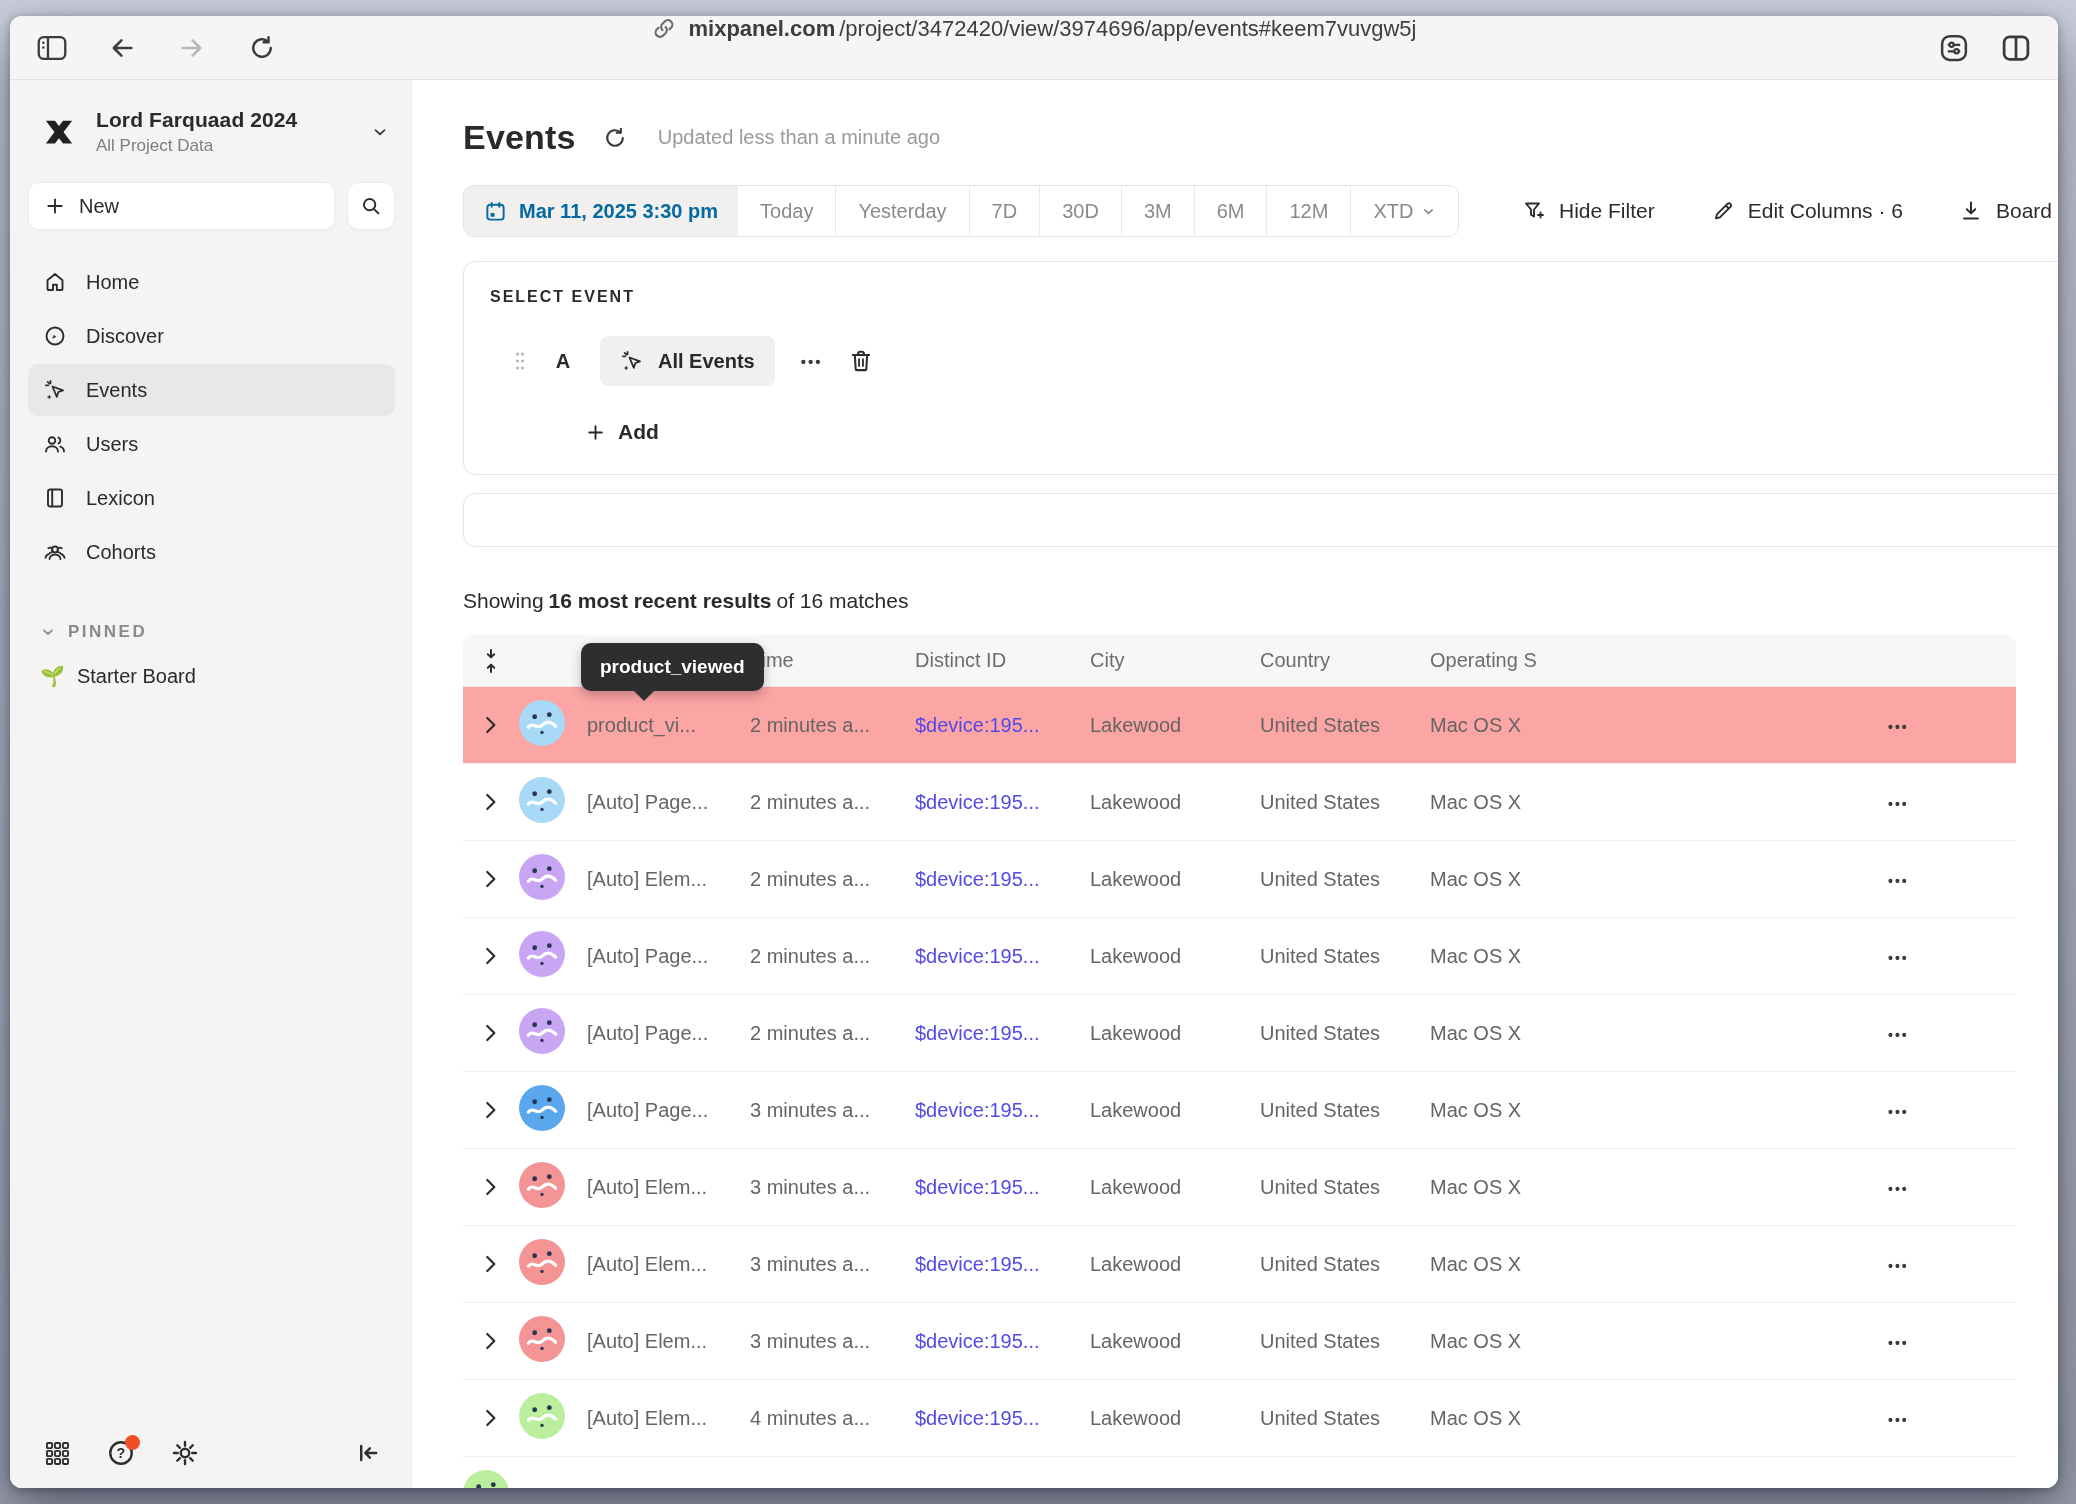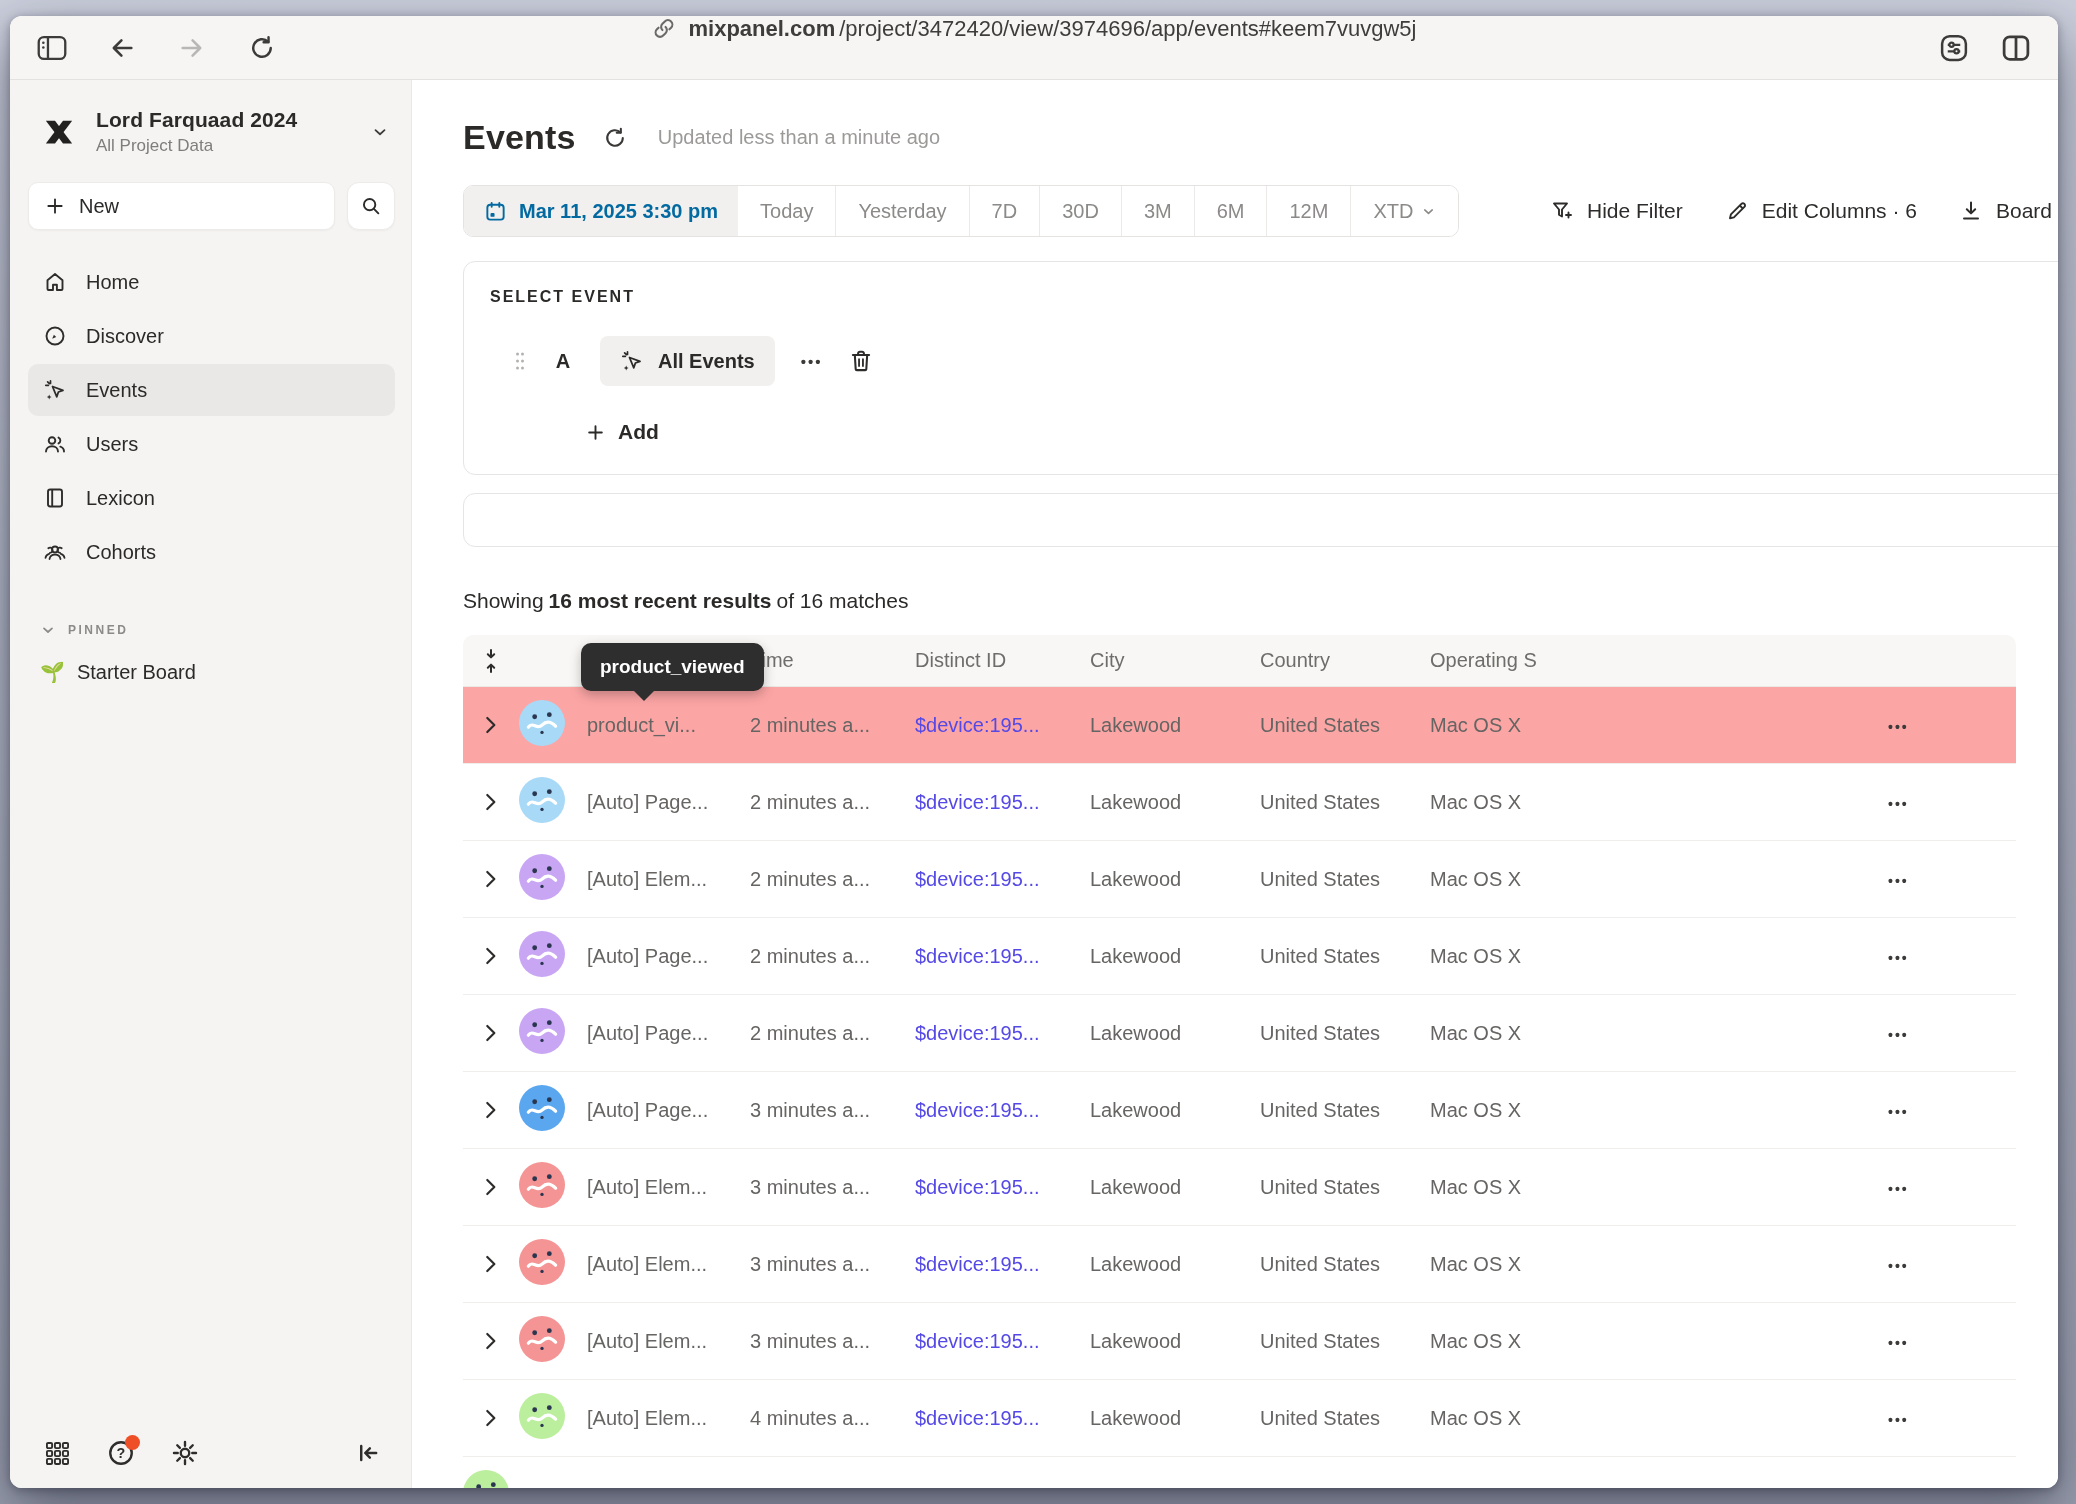--- a/index.html
+++ b/index.html
@@ -49,40 +49,40 @@
     display:flex; align-items:center; justify-content:center; cursor:pointer; color:#2d2c2b;
     box-shadow:0 1px 2px rgba(0,0,0,.04);
   }
   .nav { margin-top:26px; display:flex; flex-direction:column; gap:2px; }
   .navitem {
     display:flex; align-items:center; gap:18px; height:52px; padding:0 14px; border-radius:10px;
     font-size:20px; font-weight:500; color:#2b2a29; cursor:pointer; background:none; border:none; text-align:left;
   }
   .navitem .nicon { width:26px; height:26px; display:flex; align-items:center; justify-content:center; color:#2e2d2c; }
   .navitem.active { background:#e9e8e6; }
-  .pinnedhdr { margin:44px 0 0 12px; display:flex; align-items:center; gap:12px; color:#8b8a88; font-size:12px; font-weight:700; letter-spacing:2.5px; cursor:pointer; background:none; border:none; }
+  .pinnedhdr { margin:44px 0 0 12px; display:flex; align-items:center; gap:12px; color:#8b8a88; font-size:17px; font-weight:700; letter-spacing:2.5px; cursor:pointer; background:none; border:none; }
   .pinitem { margin-top:22px; display:flex; align-items:center; gap:12px; padding:0 12px; font-size:20px; font-weight:500; color:#2b2a29; cursor:pointer; background:none; border:none; }
   .sbspacer { flex:1; }
   .sbottom { display:flex; align-items:center; gap:30px; padding:0 10px 0 12px; }
   .ibtn { background:none; border:none; color:#2e2d2c; width:34px; height:34px; display:flex; align-items:center; justify-content:center; cursor:pointer; position:relative; }
   .ibtn .reddot { position:absolute; top:-1px; right:-2px; width:15px; height:15px; border-radius:50%; background:var(--red,#ee4f26); }
   .sbottom .collapse { margin-left:auto; }
   
   .main { flex:1; min-width:0; background:#fff; padding-top:38px; overflow:hidden; position:relative; }
   .pagehdr { display:flex; align-items:center; gap:26px; margin:0 0 0 51px; }
   .pagehdr h1 { font-size:34px; font-weight:700; color:#2b2a29; letter-spacing:.2px; }
   .refreshbtn { background:none; border:none; color:#3a3938; width:30px; height:30px; cursor:pointer; }
   .updated { font-size:20px; color:#9b9a98; }
   .controls { display:flex; align-items:center; margin:28px 6px 0 51px; }
   .segctl { display:flex; align-items:stretch; height:52px; border:1px solid #e4e3e1; border-radius:10px; background:#fff; overflow:hidden; }
   .seg { display:flex; align-items:center; gap:12px; padding:0 22px; font-size:20px; color:#8b8a88; background:#fff; border:none; border-left:1px solid #eceae8; cursor:pointer; white-space:nowrap; }
   .seg:first-child { border-left:none; }
   .seg.date { background:#f1f0ee; color:#0369a1; font-weight:600; padding:0 20px; }
   .seg.xtd { gap:8px; }
-  .rightbtns { margin-left:auto; display:flex; align-items:flex-end; gap:42px; }
+  .rightbtns { margin-left:auto; display:flex; align-items:flex-end; gap:56px; }
   .txtbtn { display:flex; align-items:center; gap:13px; background:none; border:none; font-size:21px; font-weight:500; color:#2d2c2b; cursor:pointer; white-space:nowrap; }
   
   .panel { width:1782px; margin:24px 0 0 51px; border:1px solid #e6e5e3; border-radius:12px; background:#fff; position:relative; }
   .panel .ptitle { font-size:16px; font-weight:700; letter-spacing:2px; color:#2b2a29; }
   .panel .pchev { position:absolute; right:26px; top:24px; color:#4a4947; background:none; border:none; cursor:pointer; }
   .panel.select { padding:26px 26px 30px 26px; }
   .panel.filters { padding:26px 26px 26px 26px; margin-top:18px; }
   .eventrow { display:flex; align-items:center; margin:30px 0 0 24px; gap:26px; }
   .draghandle { color:#b3b2b0; cursor:grab; display:flex; }
   .evletter { font-size:20px; font-weight:600; color:#2b2a29; width:22px; text-align:center; }

